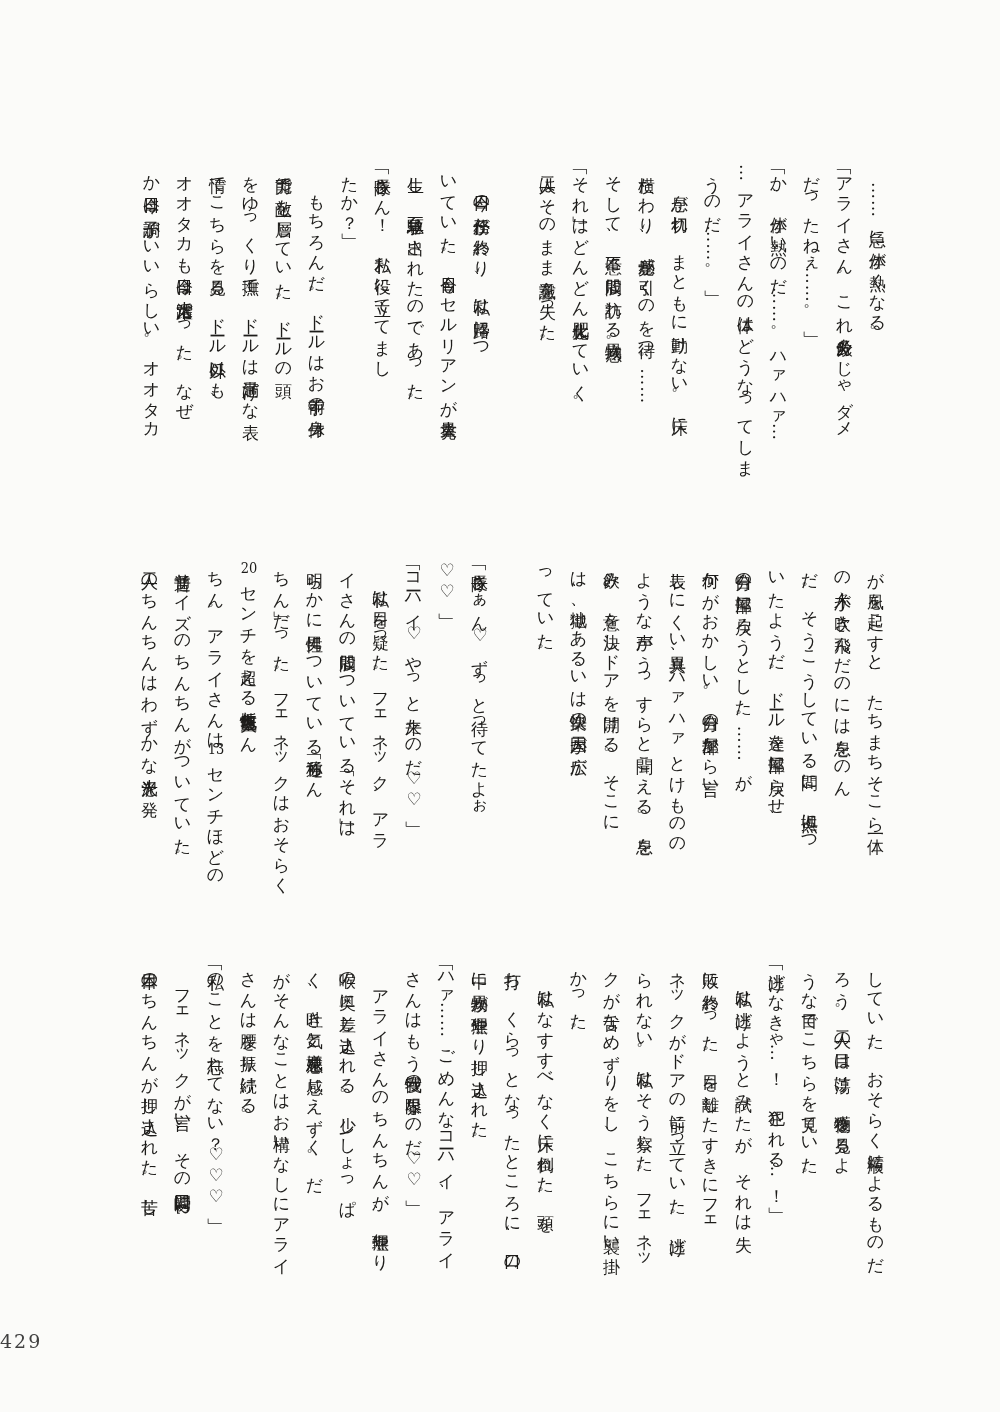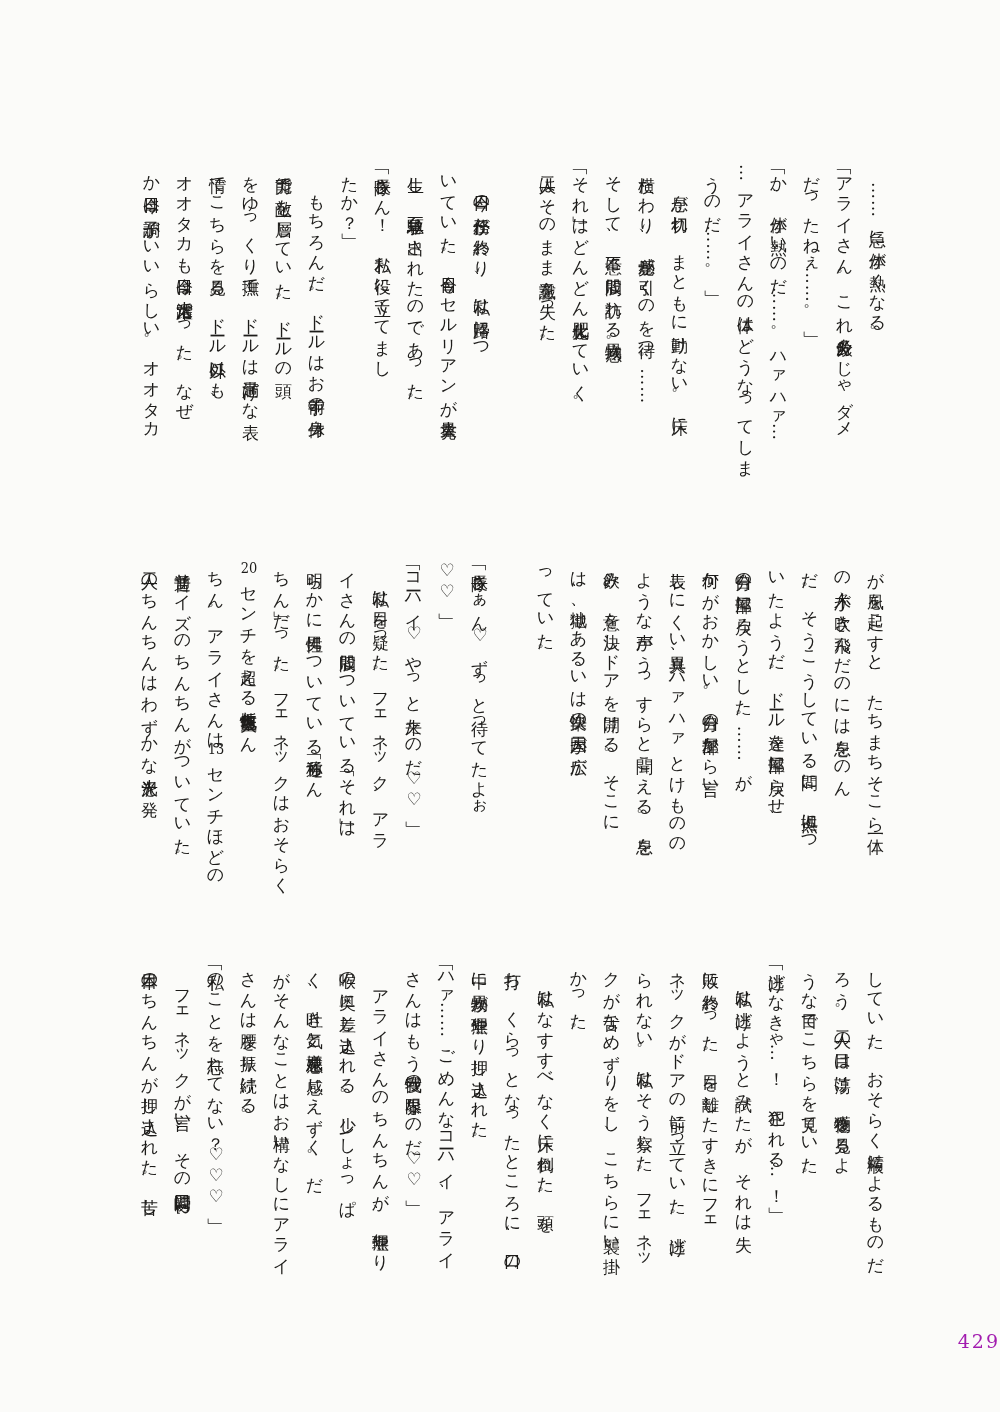--- a/index.html
+++ b/index.html
@@ -31,24 +31,24 @@
     -webkit-text-combine:horizontal;
     font-size:15px;
   }
   #band0{ top:164px; right:106px; }
   #band1{ top:560px; right:108px; }
   #band2{ top:960px; right:108px; }
   .page-number{
     position:absolute;
     top:1330px; left:0;
     width:100%;
-    text-align:right;
+    text-align:left;
     font-size:19px;
     letter-spacing:2px;
-    color:#a21caf;
+    color:#404040;
   }
 </style>
 </head>
 <body>
 
 <div class="page">
   <div class="band" id="band0">
       <div class="col">　……急に体が熱くなる。</div>
       <div class="col">「アライさん。これ多分飲んじゃダメ</div>
       <div class="col">だったねぇ……。」</div>

